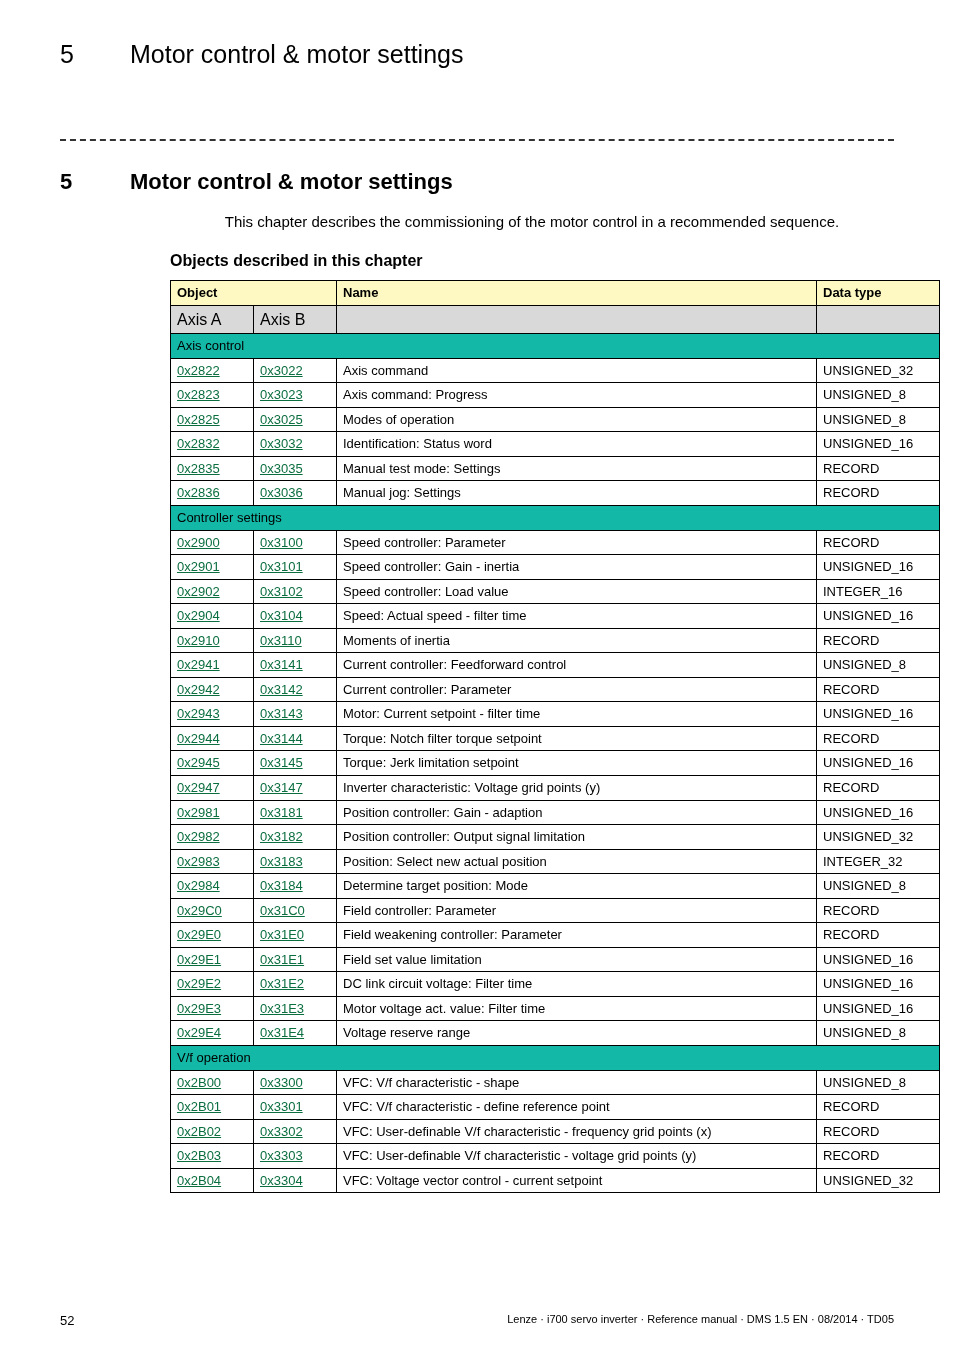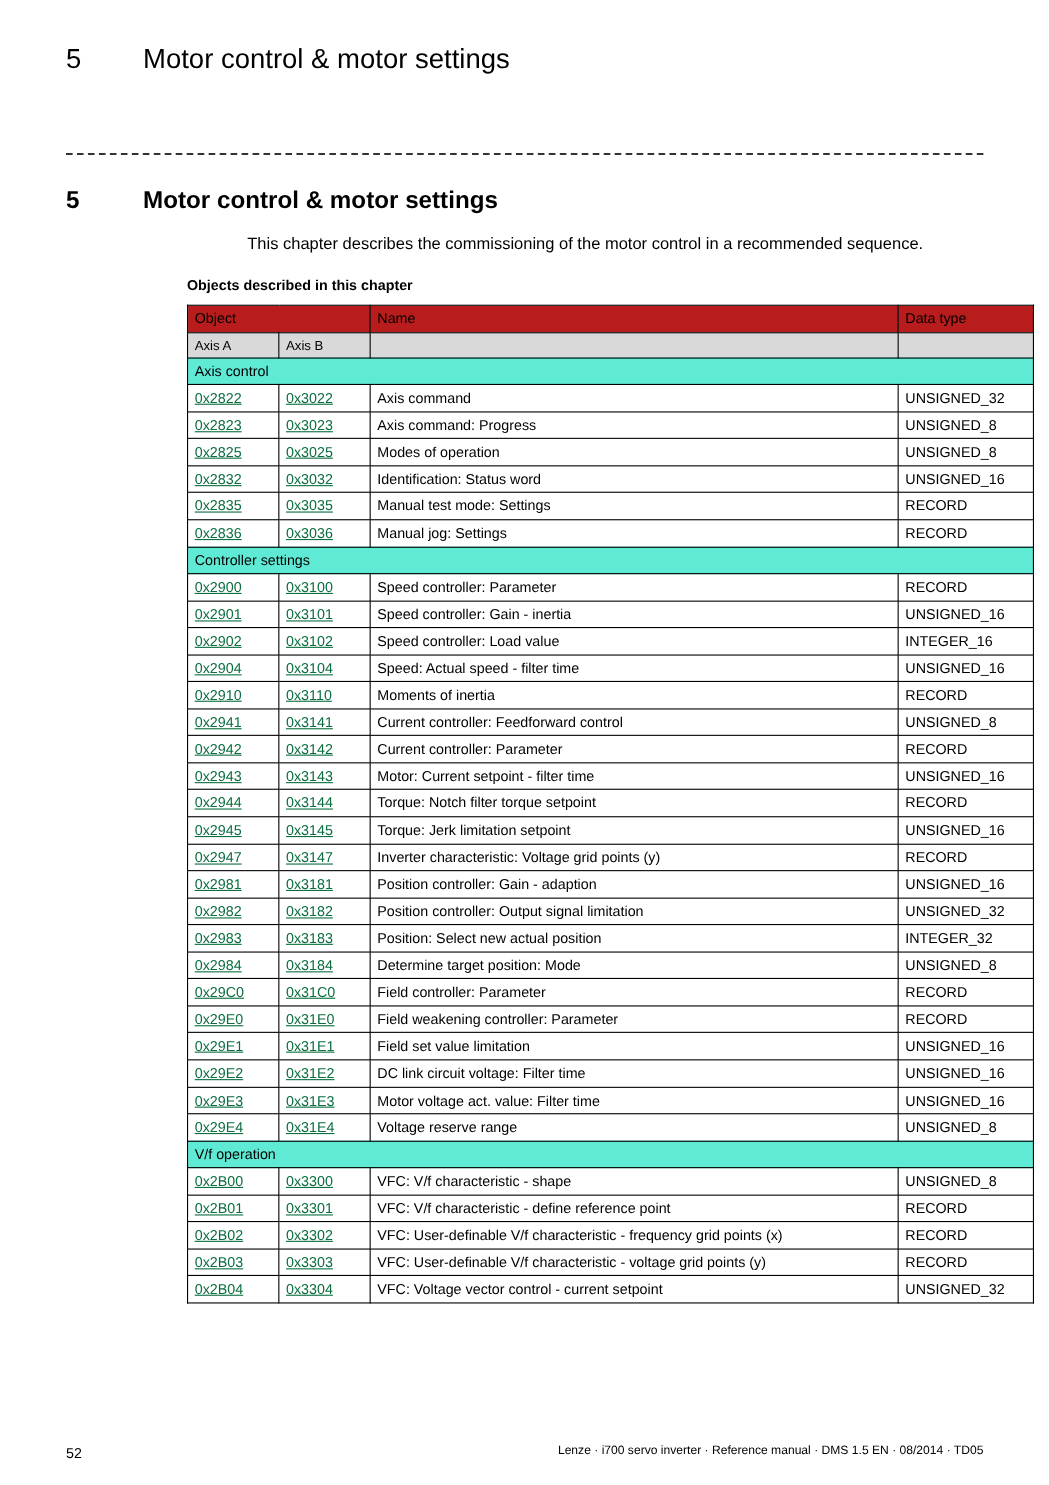--- a/index.html
+++ b/index.html
@@ -49,48 +49,48 @@
     font-weight: 700;
   }
   .intro {
     margin-left: 110px;
     font-size: 15px;
     margin-bottom: 22px;
     text-align: center;
   }
   .subhead {
     margin-left: 110px;
-    font-size: 13px;
+    font-size: 16px;
     font-weight: 700;
     margin-bottom: 10px;
   }
   table.obj {
     margin-left: 110px;
     border-collapse: collapse;
     width: 770px;
     font-size: 13px;
   }
   table.obj th, table.obj td {
     border: 1px solid #000;
     padding: 3px 6px;
     text-align: left;
     vertical-align: middle;
     line-height: 1.35;
   }
   table.obj th {
-    background: #b91c1c;
-    font-weight: 400;
+    background: #fef9c3;
+    font-weight: 700;
   }
   table.obj th.sub {
     background: #d9d9d9;
     font-weight: 400;
-    font-size: 12px;
+    font-size: 16px;
   }
   table.obj td.section {
-    background: #5eead4;
+    background: #14b8a6;
     font-weight: 400;
   }
   .col-a { width: 70px; }
   .col-b { width: 70px; }
   .col-name { width: auto; }
   .col-type { width: 110px; }
   a.hex {
     color: #0b6e3f;
     text-decoration: underline;
     font-family: inherit;

